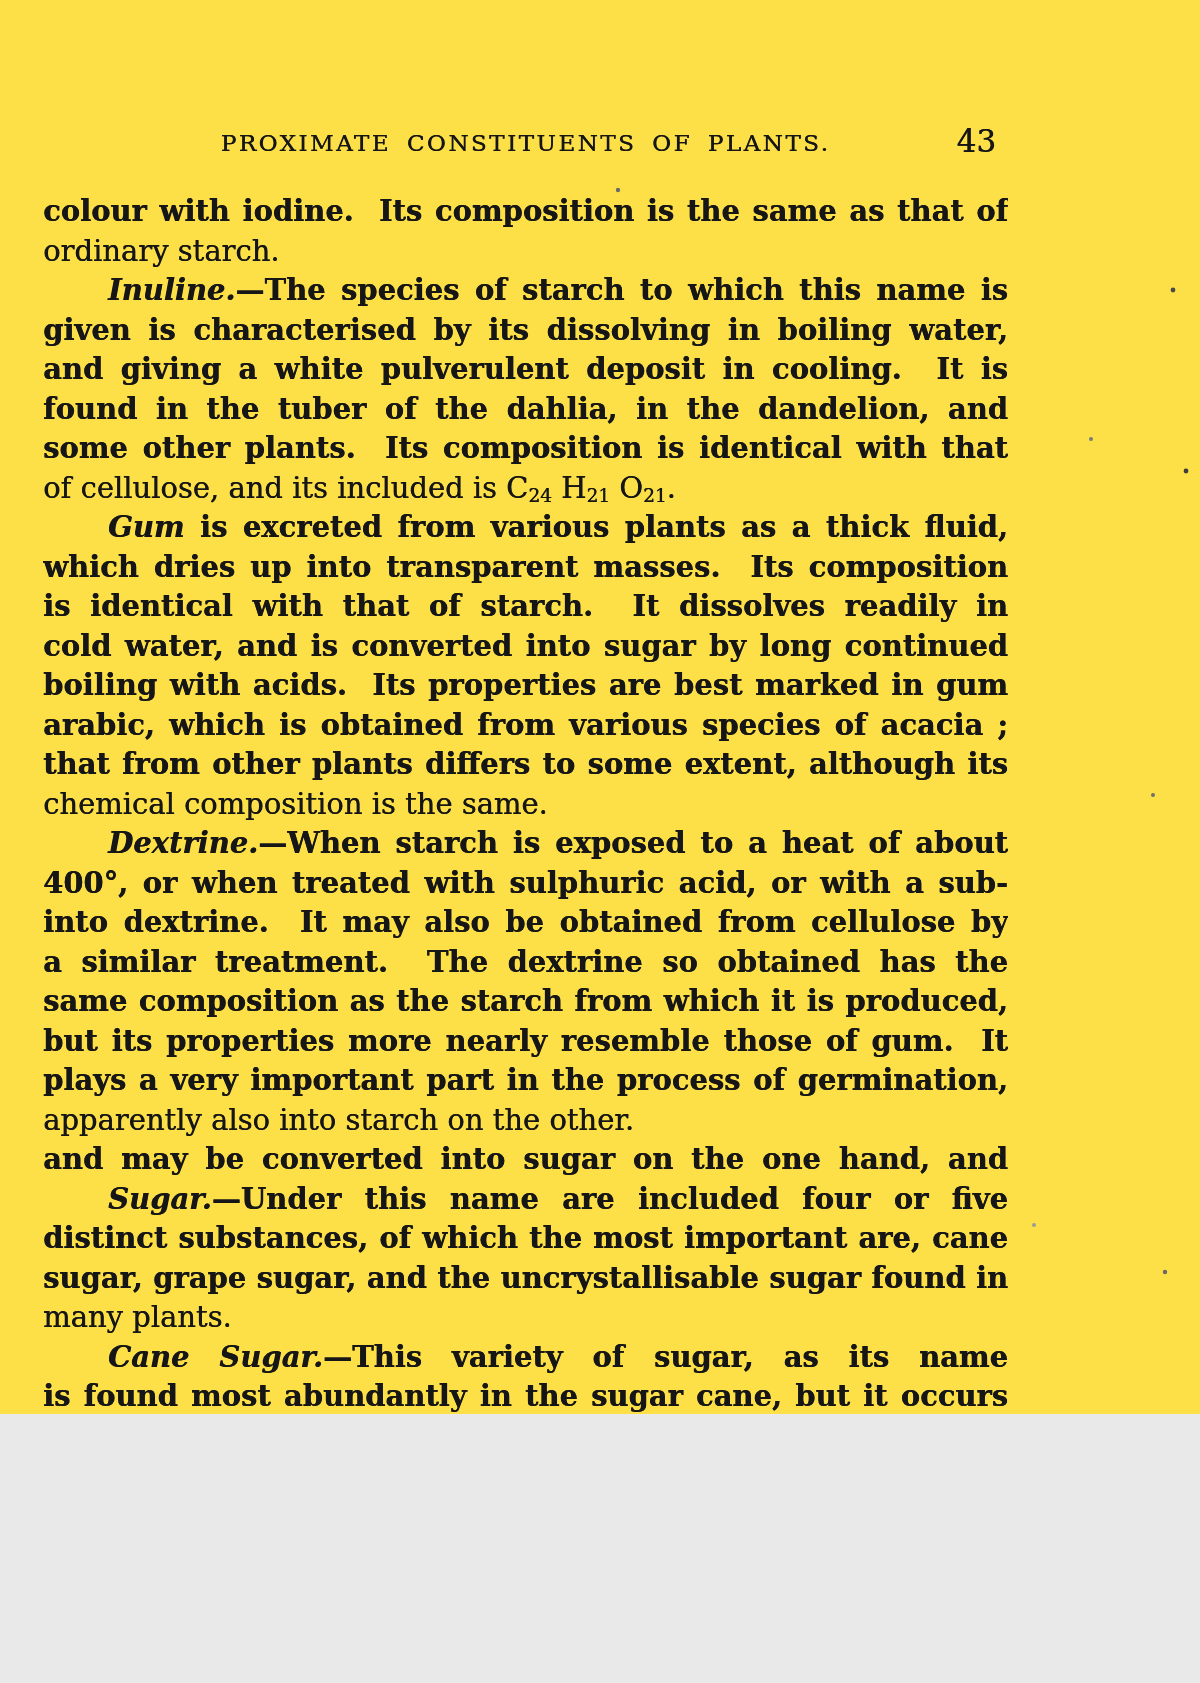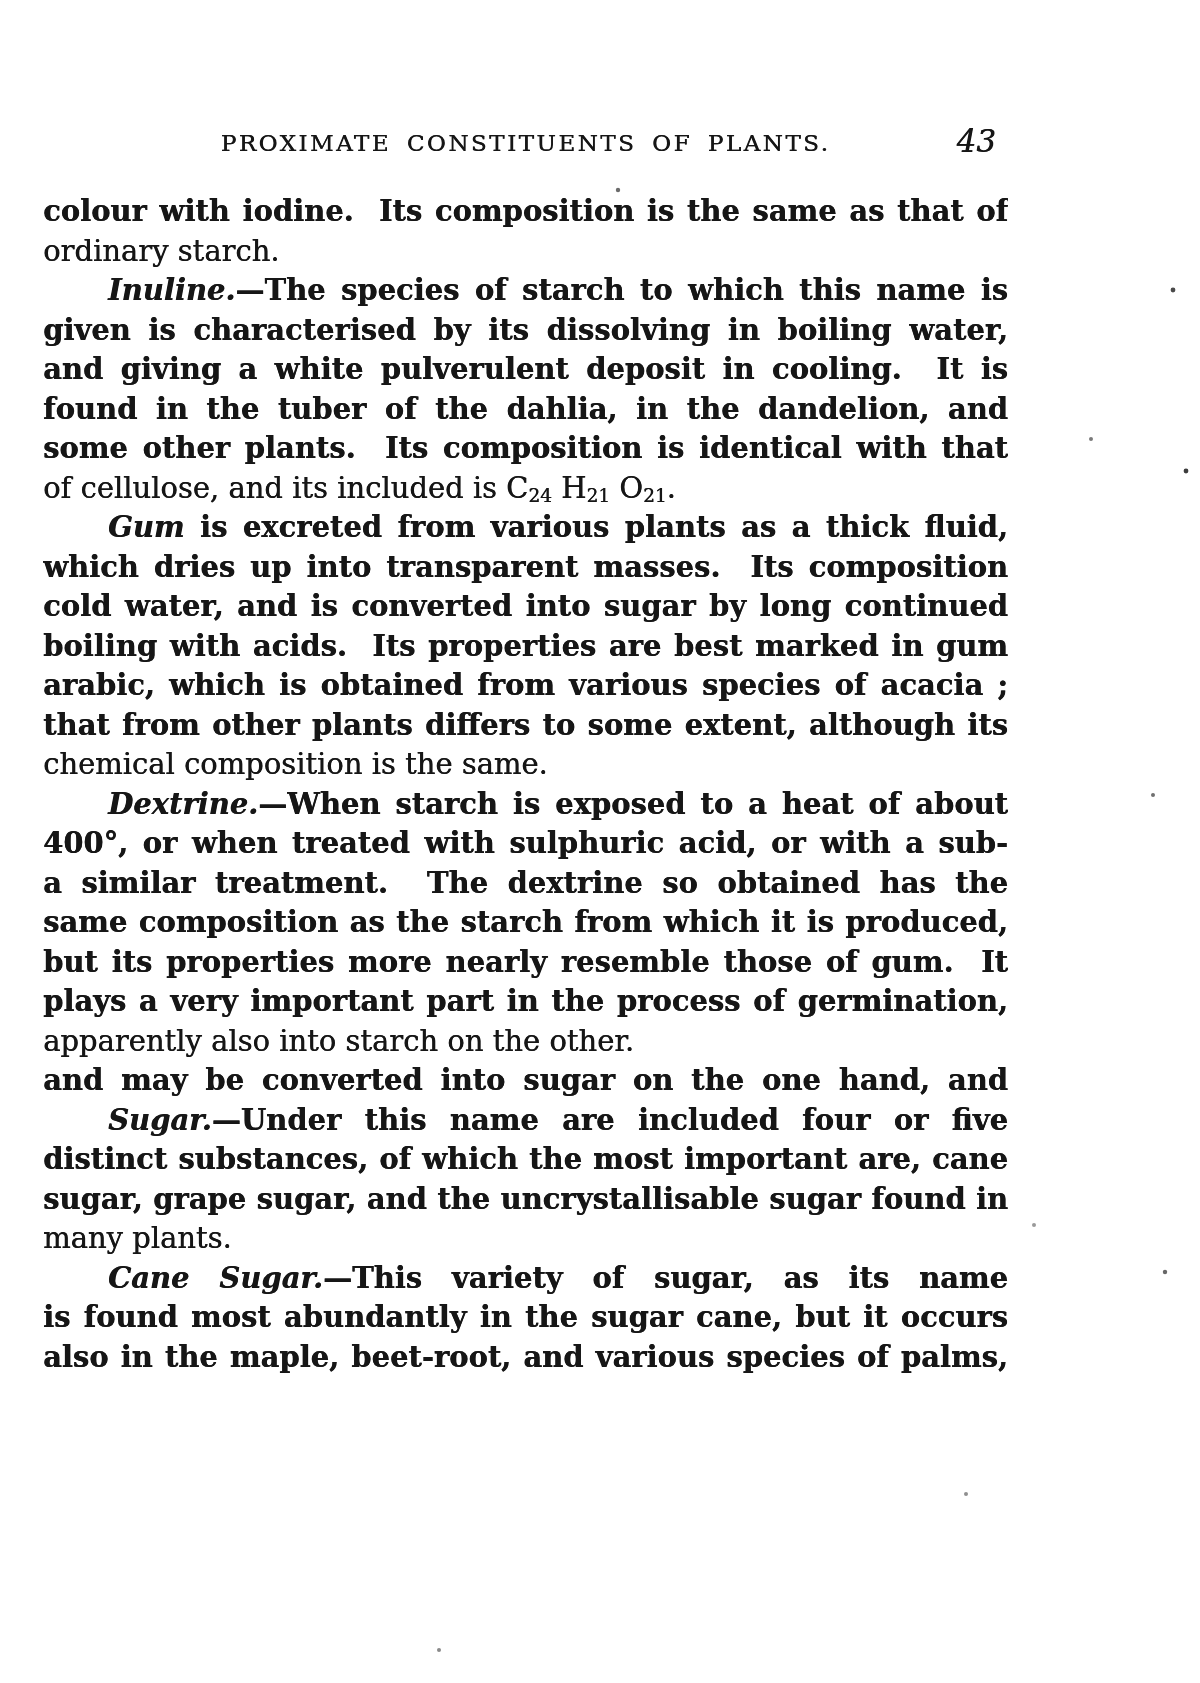--- a/index.html
+++ b/index.html
@@ -3,22 +3,22 @@
 <meta charset="utf-8">
 <style>
   html, body {
     margin: 0;
     padding: 0;
     background: #e9e9e9;
   }
   .page {
     position: relative;
     width: 1200px;
-    height: 1683px;
-    background: #ffffff;
+    height: 1414px;
+    background: #fde047;
     overflow: hidden;
     font-family: "DejaVu Serif", serif;
     color: #161616;
   }
   
   .header {
     position: absolute;
     left: 43px;
     top: 130px;
     width: 965px;
@@ -30,21 +30,20 @@
     word-spacing: 6px;
     white-space: nowrap;
     text-shadow: 0.45px 0 currentColor;
   }
   .pagenum {
     position: absolute;
     right: 12px;
     top: -7px;
     font-size: 31px;
     text-shadow: 0.45px 0 currentColor;
-    font-style: italic;
   }
   
   .textcol {
     position: absolute;
     left: 43px;
     top: 192px;
     width: 965px;
     font-size: 29px;
     text-shadow: 0.4px 0 currentColor;
   }
@@ -112,29 +111,31 @@
         <div class="line j indent"><span class="i">Inuline.</span><span>—The species of starch to which this name is</span></div>
         <div class="line j"><span>given is characterised by its dissolving in boiling water,</span></div>
         <div class="line j"><span>and giving a white pulverulent deposit in cooling.&nbsp; It is</span></div>
         <div class="line j"><span>found in the tuber of the dahlia, in the dandelion, and</span></div>
         <div class="line j"><span>some other plants.&nbsp; Its composition is identical with that</span></div>
         <div class="line"><span>of cellulose, and its included is C</span><span class="sub">24</span><span> H</span><span class="sub">21</span><span> O</span><span class="sub">21</span><span>.</span></div>
       </div>
       <div>
         <div class="line j indent"><span class="i">Gum</span><span> is excreted from various plants as a thick fluid,</span></div>
         <div class="line j"><span>which dries up into transparent masses.&nbsp; Its composition</span></div>
+        <div class="line j"><span>is identical with that of starch.&nbsp; It dissolves readily in</span></div>
         <div class="line j"><span>cold water, and is converted into sugar by long continued</span></div>
         <div class="line j"><span>boiling with acids.&nbsp; Its properties are best marked in gum</span></div>
         <div class="line j"><span>arabic, which is obtained from various species of acacia&nbsp;;</span></div>
         <div class="line j"><span>that from other plants differs to some extent, although its</span></div>
         <div class="line"><span>chemical composition is the same.</span></div>
       </div>
       <div>
         <div class="line j indent"><span class="i">Dextrine.</span><span>—When starch is exposed to a heat of about</span></div>
         <div class="line j"><span>400°, or when treated with sulphuric acid, or with a sub-</span></div>
+        <div class="line j"><span>into dextrine.&nbsp; It may also be obtained from cellulose by</span></div>
         <div class="line j"><span>a similar treatment.&nbsp; The dextrine so obtained has the</span></div>
         <div class="line j"><span>same composition as the starch from which it is produced,</span></div>
         <div class="line j"><span>but its properties more nearly resemble those of gum.&nbsp; It</span></div>
         <div class="line j"><span>plays a very important part in the process of germination,</span></div>
         <div class="line"><span>apparently also into starch on the other.</span></div>
         <div class="line j"><span>and may be converted into sugar on the one hand, and</span></div>
       </div>
       <div>
         <div class="line j indent"><span class="i">Sugar.</span><span>—Under this name are included four or five</span></div>
         <div class="line j"><span>distinct substances, of which the most important are, cane</span></div>

